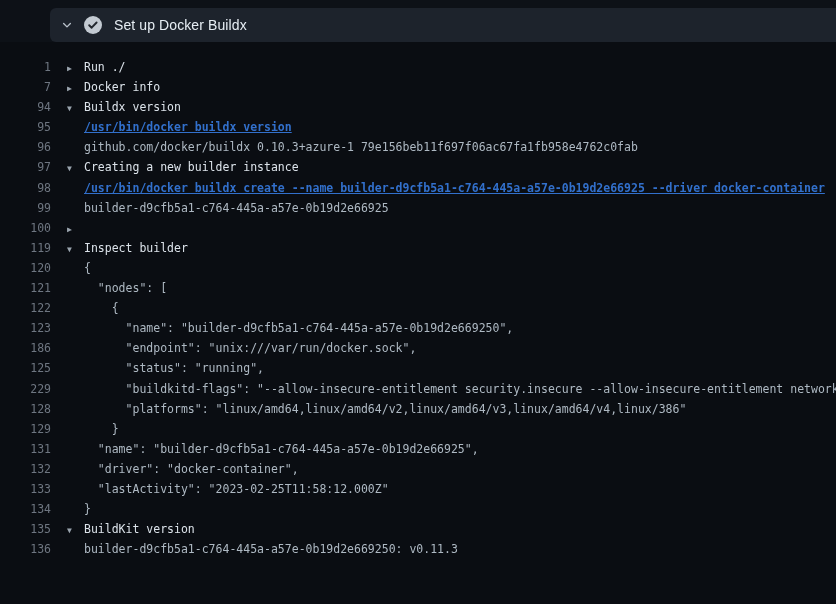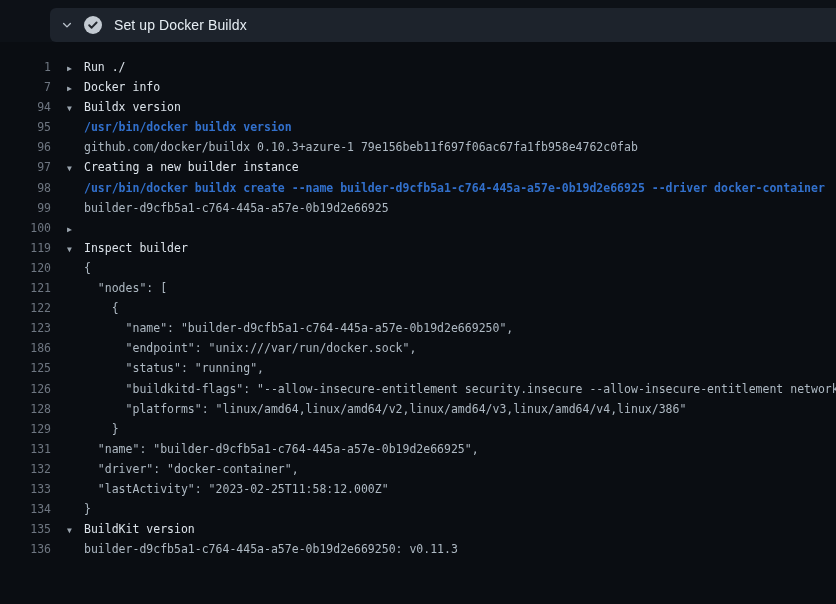--- a/index.html
+++ b/index.html
@@ -70,21 +70,21 @@
     flex: 0 0 33px;
     width: 33px;
     padding-left: 16px;
     color: #9aa4ae;
     font-size: 8px;
     cursor: pointer;
     user-select: none;
   }
   .log-row .txt { color: #afbac4; }
   .log-row.group .txt { color: #dce3ea; }
-  .log-row.command .txt { color: #3270cc; font-weight: bold; }
+  .log-row.command .txt { color: #3270cc; font-weight: bold; text-decoration: underline; }
   .log-row.output .txt { color: #aeb9c3; }
 </style>
 </head>
 <body>
 
 <div class="page">
 
   <div class="step-header">
     <span class="chevron-wrap">
       <svg width="12" height="12" viewBox="0 0 16 16" aria-hidden="true">
@@ -110,21 +110,21 @@
       <div class="log-row command"><span class="num">98</span><span class="marker"> </span><span class="txt">/usr/bin/docker buildx create --name builder-d9cfb5a1-c764-445a-a57e-0b19d2e66925 --driver docker-container</span></div>
       <div class="log-row output"><span class="num">99</span><span class="marker"> </span><span class="txt">builder-d9cfb5a1-c764-445a-a57e-0b19d2e66925</span></div>
       <div class="log-row group"><span class="num">100</span><span class="marker">▶</span></div>
       <div class="log-row group"><span class="num">119</span><span class="marker">▼</span><span class="txt">Inspect builder</span></div>
       <div class="log-row output"><span class="num">120</span><span class="marker"> </span><span class="txt">{</span></div>
       <div class="log-row output"><span class="num">121</span><span class="marker"> </span><span class="txt">  "nodes": [</span></div>
       <div class="log-row output"><span class="num">122</span><span class="marker"> </span><span class="txt">    {</span></div>
       <div class="log-row output"><span class="num">123</span><span class="marker"> </span><span class="txt">      "name": "builder-d9cfb5a1-c764-445a-a57e-0b19d2e669250",</span></div>
       <div class="log-row output"><span class="num">186</span><span class="marker"> </span><span class="txt">      "endpoint": "unix:///var/run/docker.sock",</span></div>
       <div class="log-row output"><span class="num">125</span><span class="marker"> </span><span class="txt">      "status": "running",</span></div>
-      <div class="log-row output"><span class="num">126</span><span class="marker"> </span><span class="txt">      "buildkitd-flags": "--allow-insecure-entitlement security.insecure --allow-insecure-entitlement network.host",</span></div>
+      <div class="log-row output"><span class="num">229</span><span class="marker"> </span><span class="txt">      "buildkitd-flags": "--allow-insecure-entitlement security.insecure --allow-insecure-entitlement network.host",</span></div>
       <div class="log-row output"><span class="num">128</span><span class="marker"> </span><span class="txt">      "platforms": "linux/amd64,linux/amd64/v2,linux/amd64/v3,linux/amd64/v4,linux/386"</span></div>
       <div class="log-row output"><span class="num">129</span><span class="marker"> </span><span class="txt">    }</span></div>
       <div class="log-row output"><span class="num">131</span><span class="marker"> </span><span class="txt">  "name": "builder-d9cfb5a1-c764-445a-a57e-0b19d2e66925",</span></div>
       <div class="log-row output"><span class="num">132</span><span class="marker"> </span><span class="txt">  "driver": "docker-container",</span></div>
       <div class="log-row output"><span class="num">133</span><span class="marker"> </span><span class="txt">  "lastActivity": "2023-02-25T11:58:12.000Z"</span></div>
       <div class="log-row output"><span class="num">134</span><span class="marker"> </span><span class="txt">}</span></div>
       <div class="log-row group"><span class="num">135</span><span class="marker">▼</span><span class="txt">BuildKit version</span></div>
       <div class="log-row output"><span class="num">136</span><span class="marker"> </span><span class="txt">builder-d9cfb5a1-c764-445a-a57e-0b19d2e669250: v0.11.3</span></div>
     </div>
 

